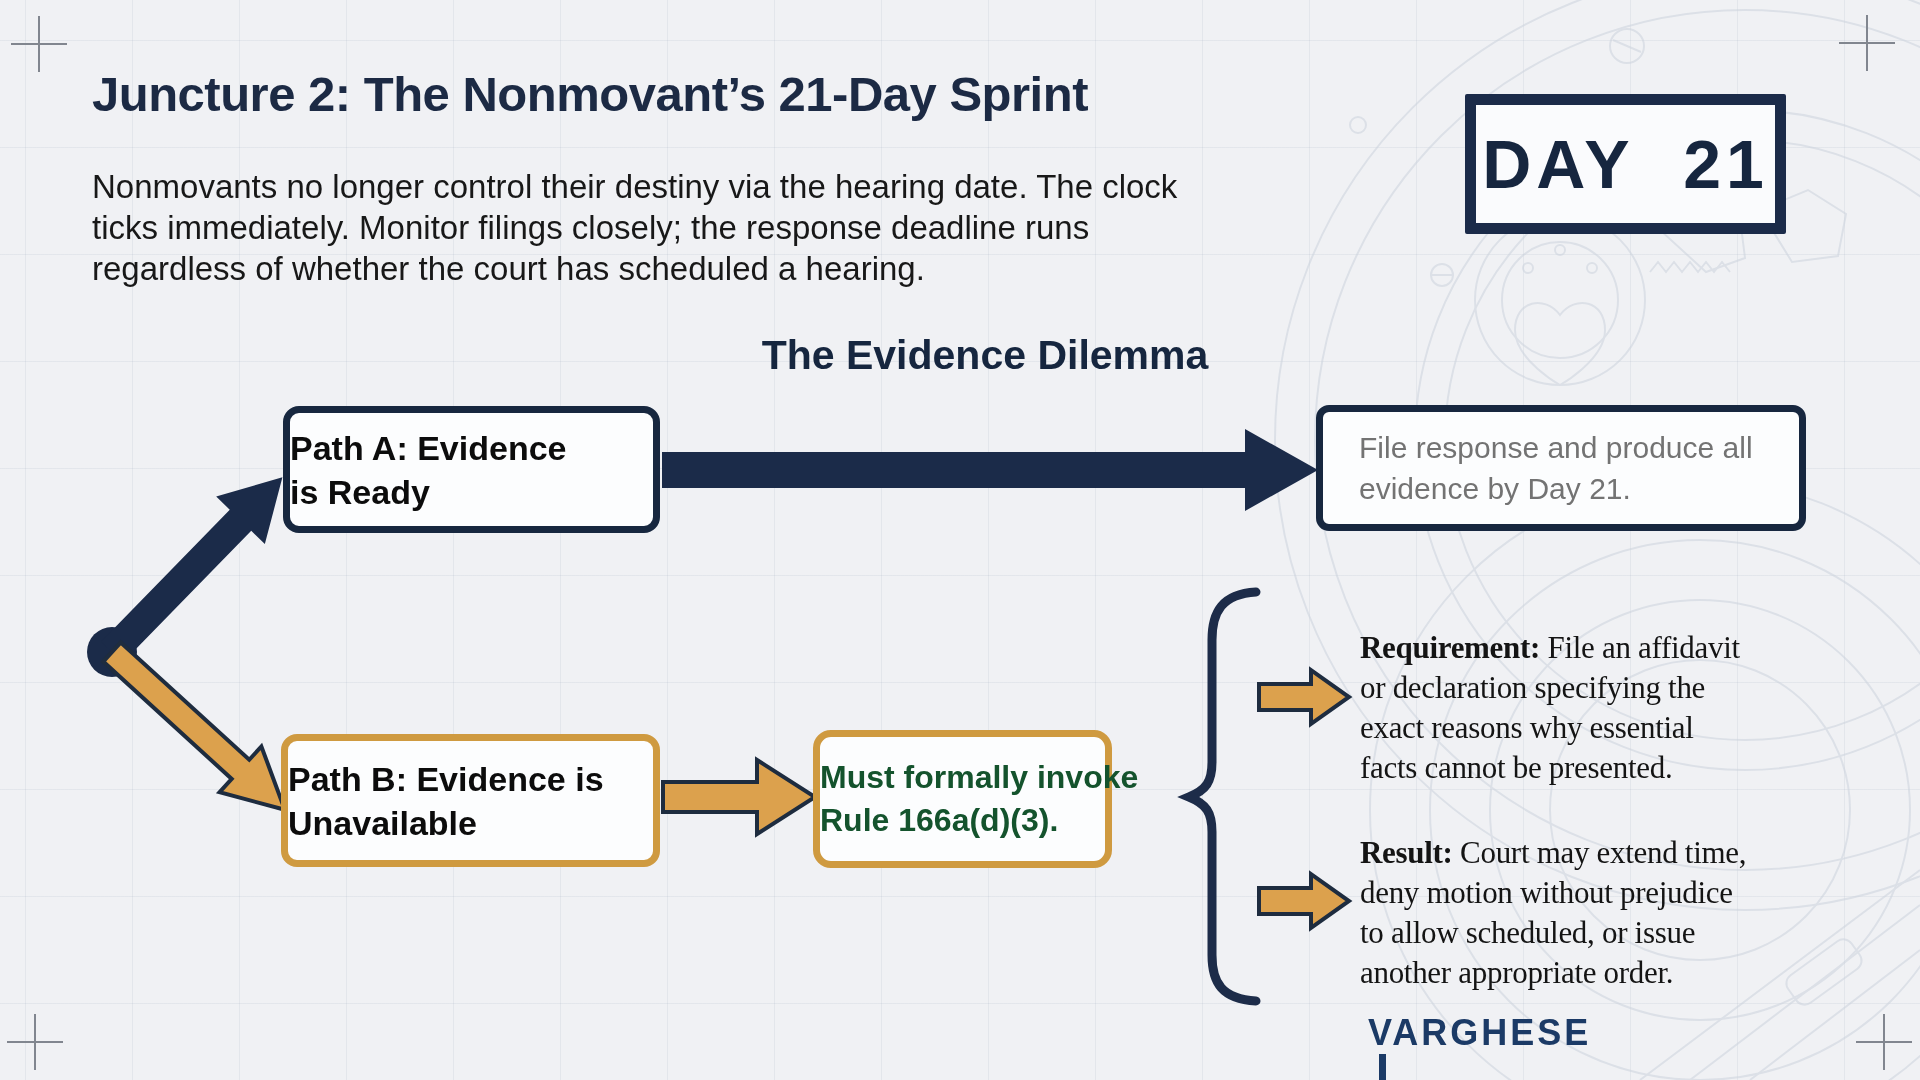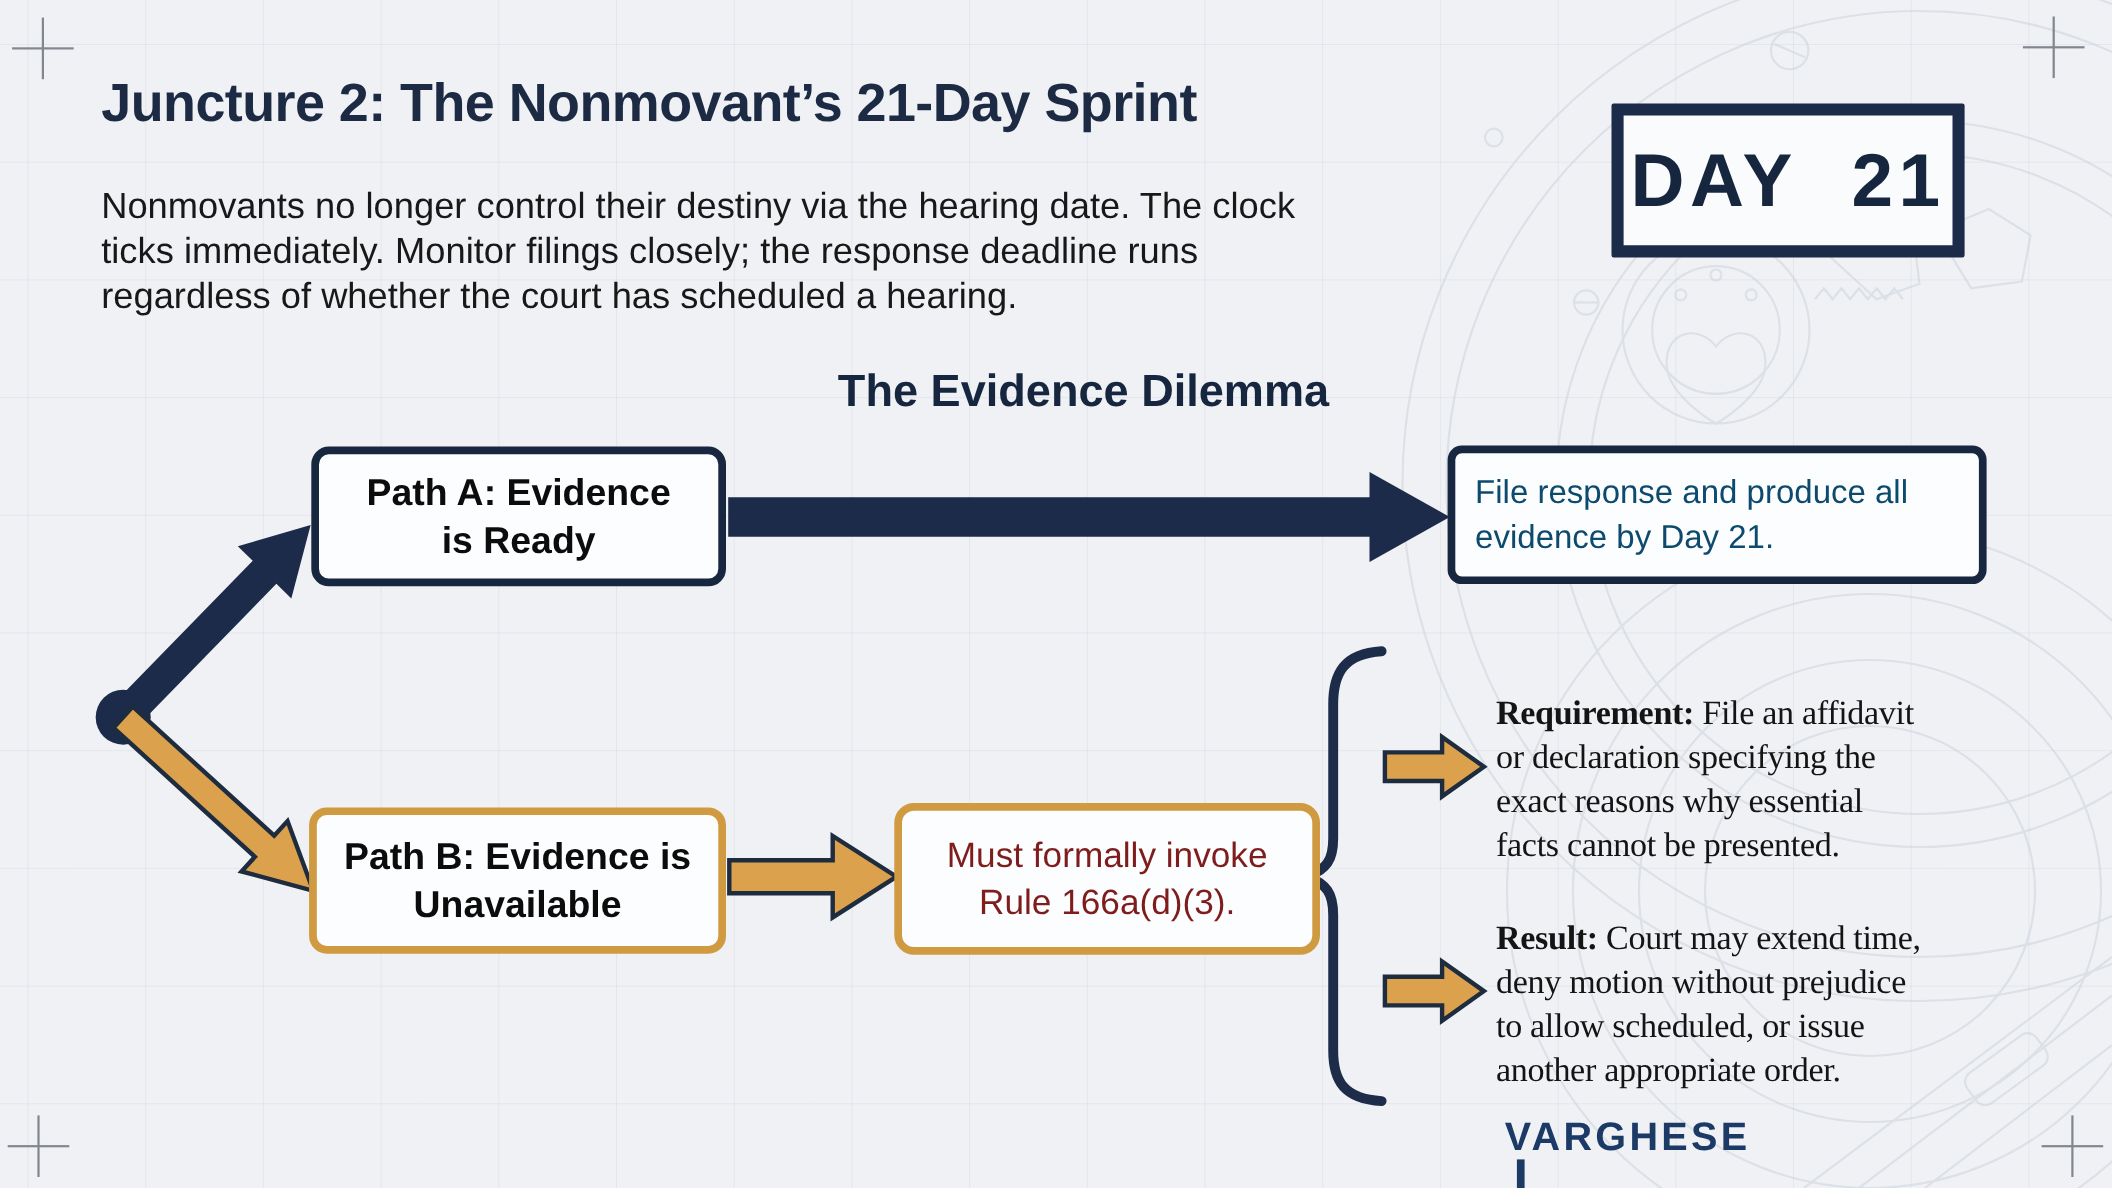--- a/index.html
+++ b/index.html
@@ -38,30 +38,30 @@
     font-size:68px;font-weight:700;color:#16263f;letter-spacing:5px;word-spacing:26px;white-space:nowrap;
   }
 
   .section-heading{
     position:absolute;left:585px;top:332px;width:800px;text-align:center;
     font-size:41px;font-weight:700;color:#16263f;white-space:nowrap;
   }
 
   .fbox{
     position:absolute;box-sizing:border-box;background:#fcfdfe;border-radius:16px;
-    display:flex;flex-direction:column;align-items:center;justify-content:center;
+    display:flex;flex-direction:column;align-items:flex-start;justify-content:center;
   }
   .fbox div{white-space:nowrap;}
   .navy-border{border:7px solid #17273f;}
   .gold-border{border:7px solid #cf9a40;}
   .box-path-a{left:283px;top:406px;width:377px;height:127px;font-size:34px;font-weight:700;line-height:44px;color:#0c0c0c;}
   .box-outcome{left:1316px;top:405px;width:490px;height:126px;border-radius:13px;
-    align-items:flex-start;padding-left:18px;font-size:30px;font-weight:400;line-height:41px;color:#0c4a6e;}
+    align-items:flex-start;padding-left:36px;font-size:30px;font-weight:400;line-height:41px;color:#737373;}
   .box-path-b{left:281px;top:734px;width:379px;height:133px;font-size:34px;font-weight:700;line-height:44px;color:#0c0c0c;}
-  .box-step{left:813px;top:730px;width:387px;height:138px;border-radius:18px;font-size:32px;font-weight:400;line-height:43px;color:#7f1d1d;}
+  .box-step{left:813px;top:730px;width:299px;height:138px;border-radius:18px;font-size:32px;font-weight:700;line-height:43px;color:#14532d;}
 
   .note{position:absolute;font-size:31px;line-height:40px;color:#141414;letter-spacing:-0.3px;}
   .note div{white-space:nowrap;font-family:Liberation Serif, serif;}
   .note b{font-weight:700;}
   .note-requirement{left:1360px;top:628px;}
   .note-result{left:1360px;top:833px;}
 
   .logo{position:absolute;left:1368px;top:1012px;display:flex;align-items:flex-start;flex-direction:column;}
   .logo .word{font-size:36px;font-weight:700;color:#1b3a66;letter-spacing:3px;white-space:nowrap;}
   .logo .bar{width:7px;height:44px;background:#1b3a66;margin:0 11px;}

